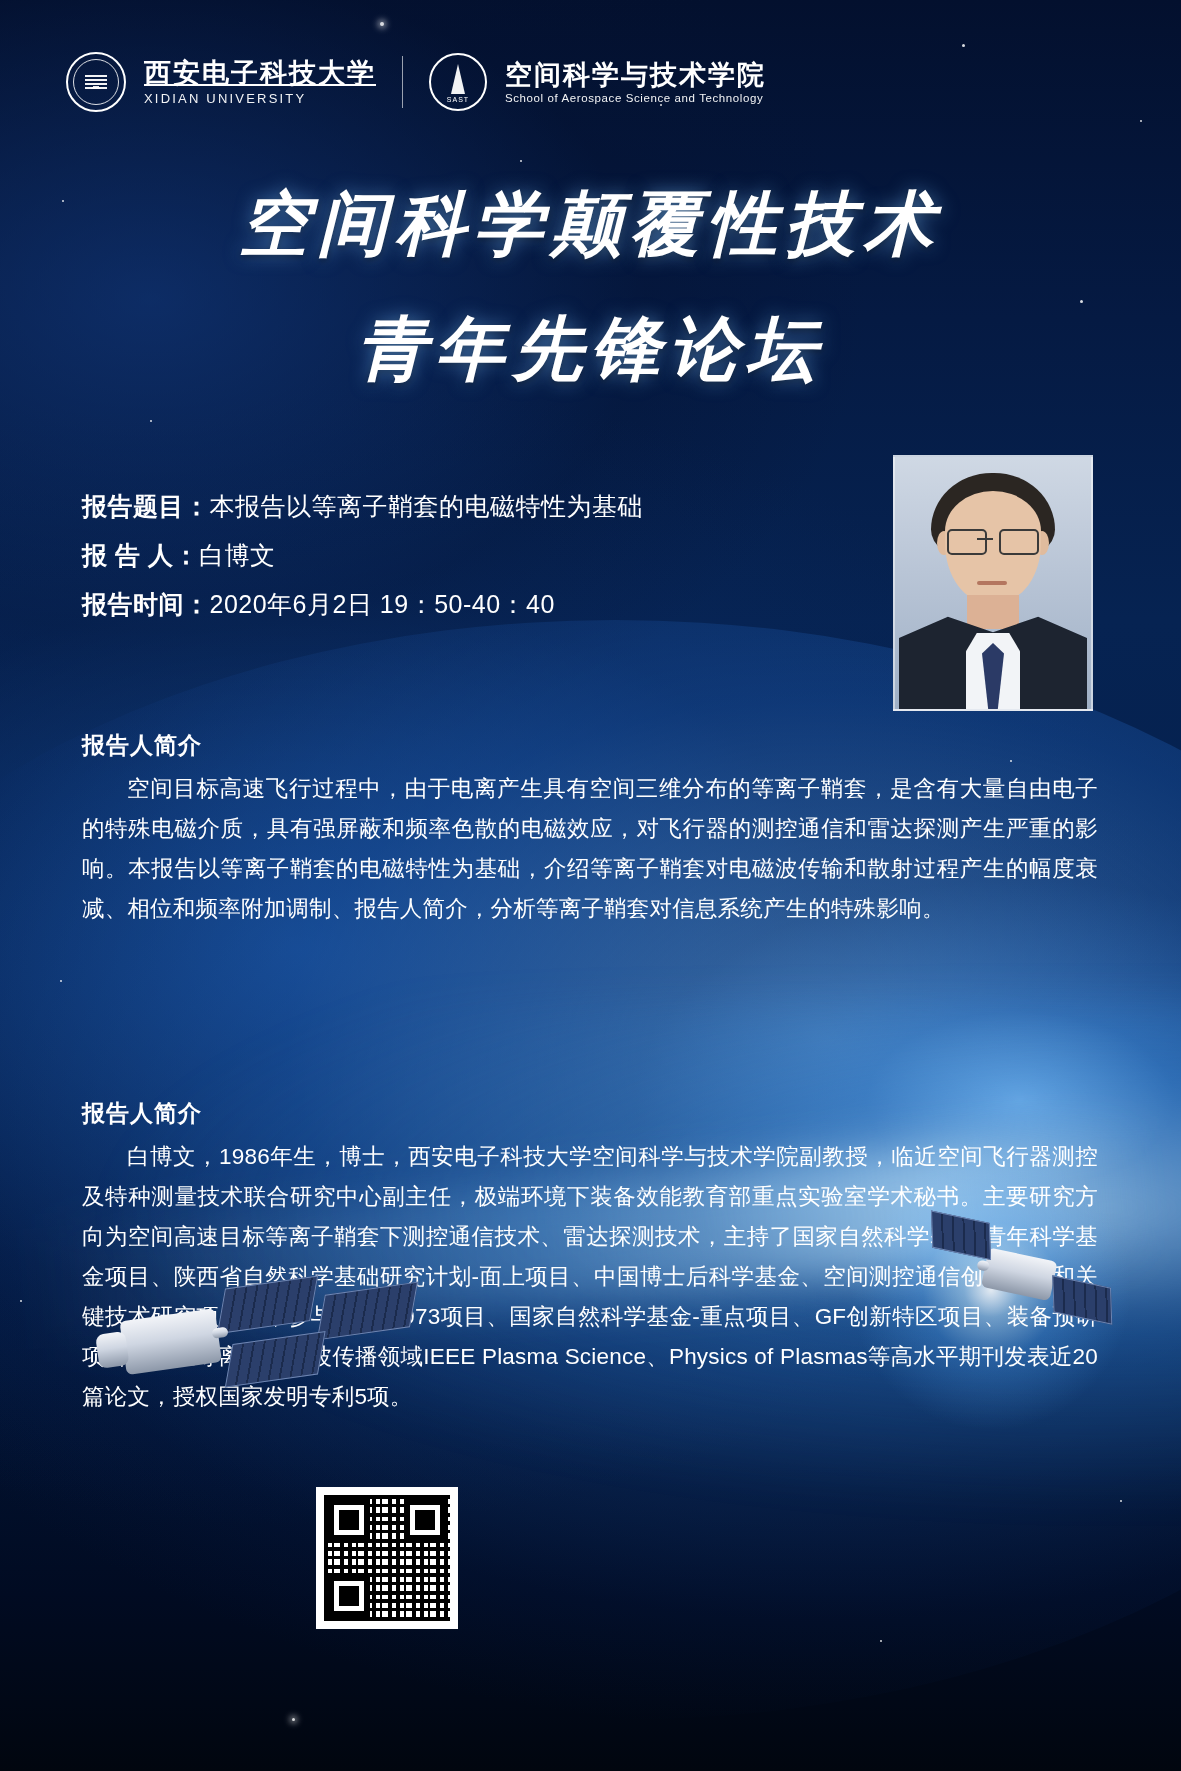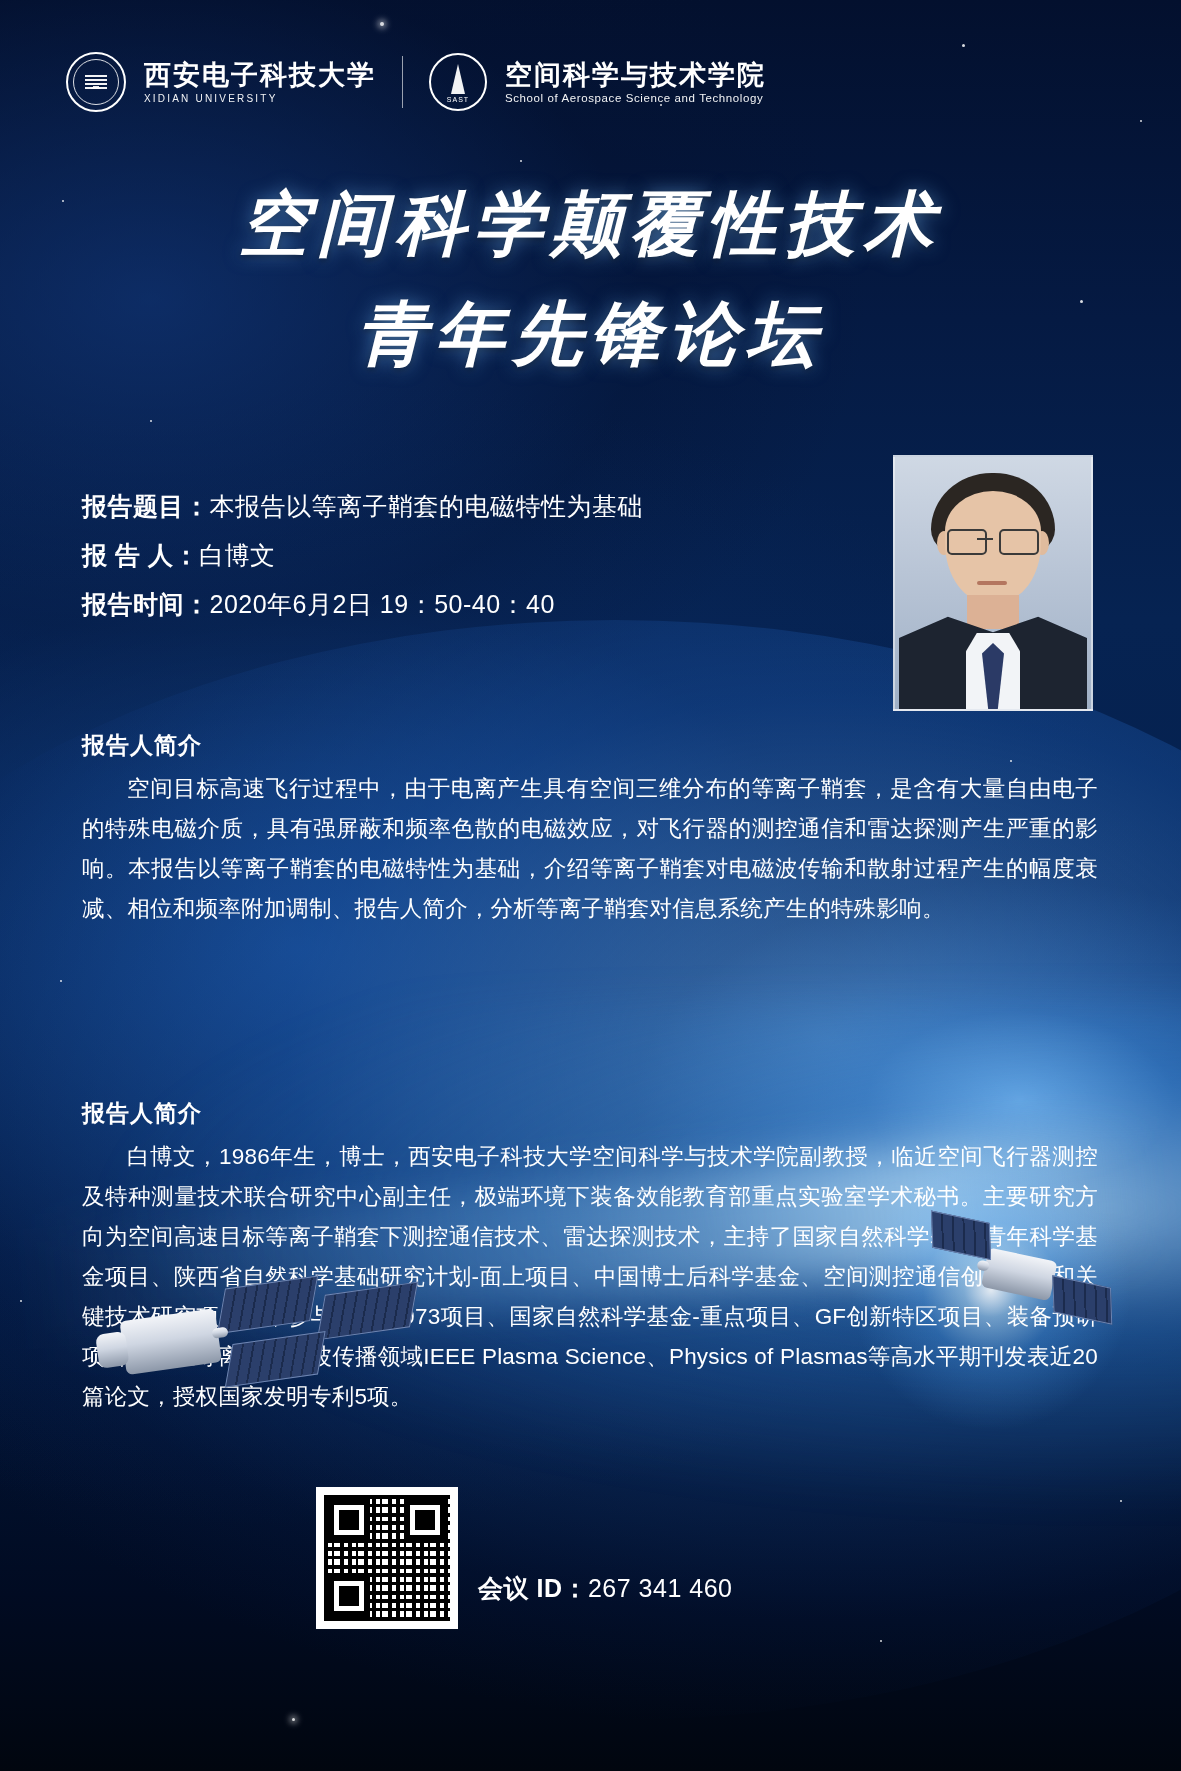--- a/index.html
+++ b/index.html
@@ -106,23 +106,24 @@
       radial-gradient(circle at 50% 120%, rgba(255,255,255,.9) 0 30%, rgba(255,255,255,0) 31%);
     background-size: 100% 4px, 100% 100%;
   }
   .name-cn {
     font-family: "DejaVu Serif", "Liberation Serif", serif;
     font-size: 27px;
     letter-spacing: 2px;
     font-weight: 700;
     line-height: 1.1;
     white-space: nowrap;
+    text-decoration: underline;
   }
   .name-en {
-    font-size: 10px;
+    font-size: 13px;
     letter-spacing: 2.2px;
     margin-top: 3px;
     white-space: nowrap;
     opacity: .95;
   }
   .divider-v {
     width: 1px; height: 52px;
     background: rgba(255,255,255,.6);
     margin: 0 8px;
   }
@@ -177,21 +178,21 @@
     color: #fff;
   }
   .title-line1, .title-line2 {
     font-family: "DejaVu Serif", "Liberation Serif", serif;
     font-weight: 700;
     font-size: 70px;
     letter-spacing: 8px;
     text-shadow: 0 0 18px rgba(120,190,255,.55), 0 2px 6px rgba(0,0,0,.55);
     font-style: italic;
   }
-  .title-line2 { margin-top: 16px; }
+  .title-line2 { margin-top: 31px; }
 
   
   .info {
     position: absolute;
     left: 82px;
     top: 482px;
     color: #fff;
     width: 800px;
   }
   .info-row {
@@ -445,18 +446,15 @@
   </div>
 
   <div class="qr">
     <div class="qr-inner"></div>
     <div class="qr-eye tl"></div>
     <div class="qr-eye tr"></div>
     <div class="qr-eye bl"></div>
   </div>
 
   <div class="footer-info">
-    <div class="footer-row">
-      <b>会议 ID：</b><span>267 341 460</span>
-    </div>
   </div>
 
 </div>
 
 </body></html>

